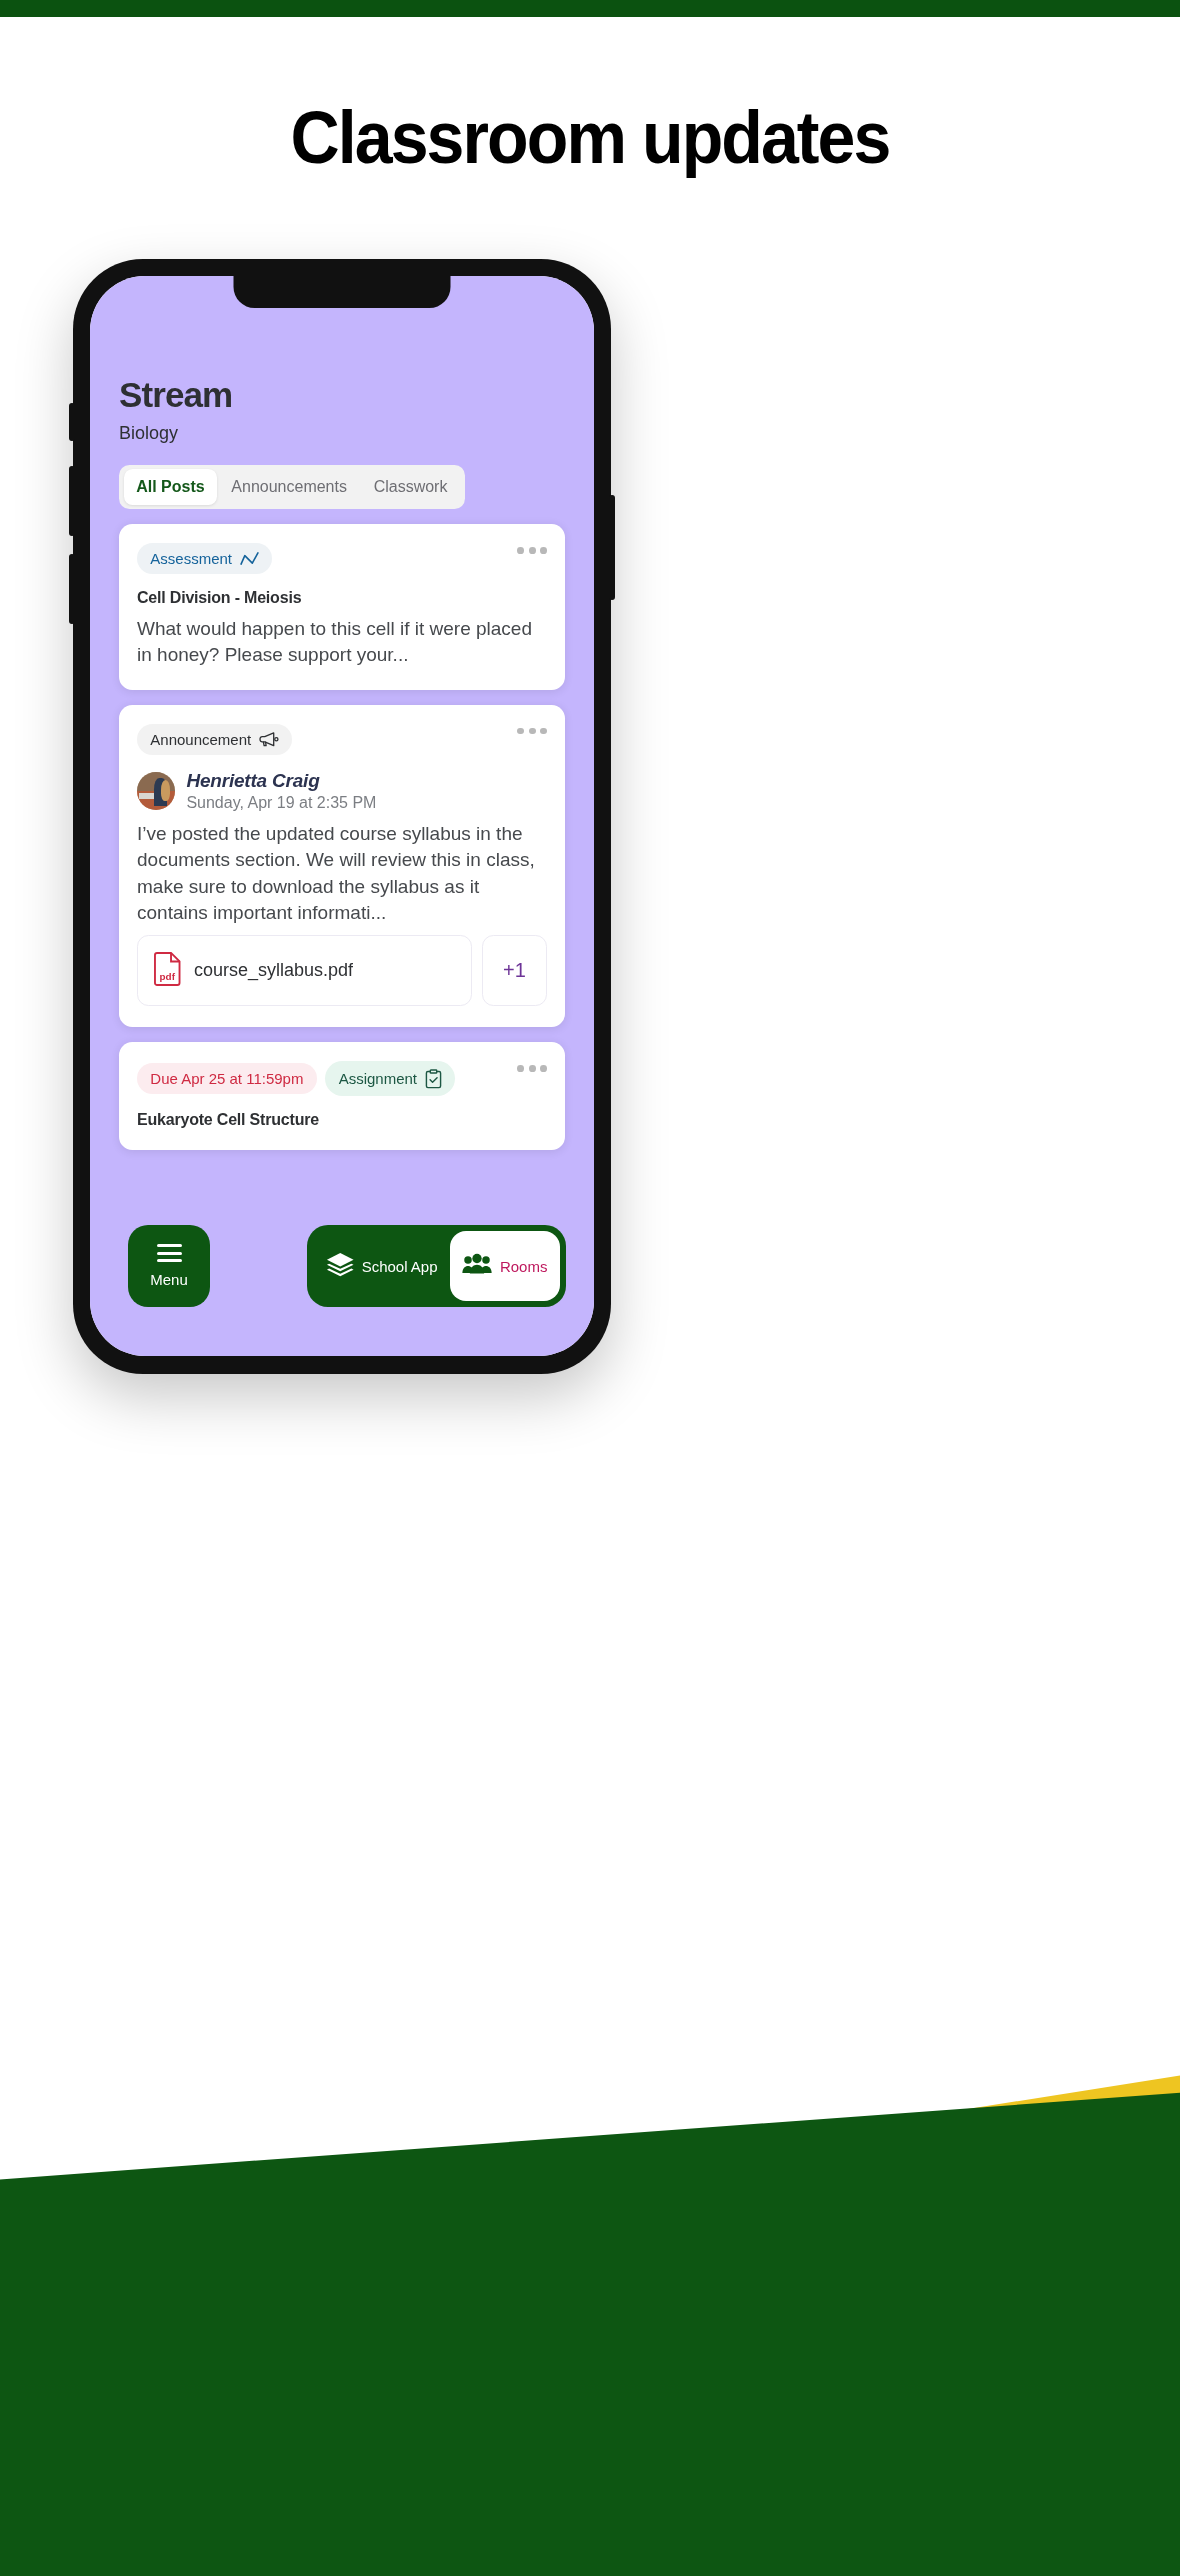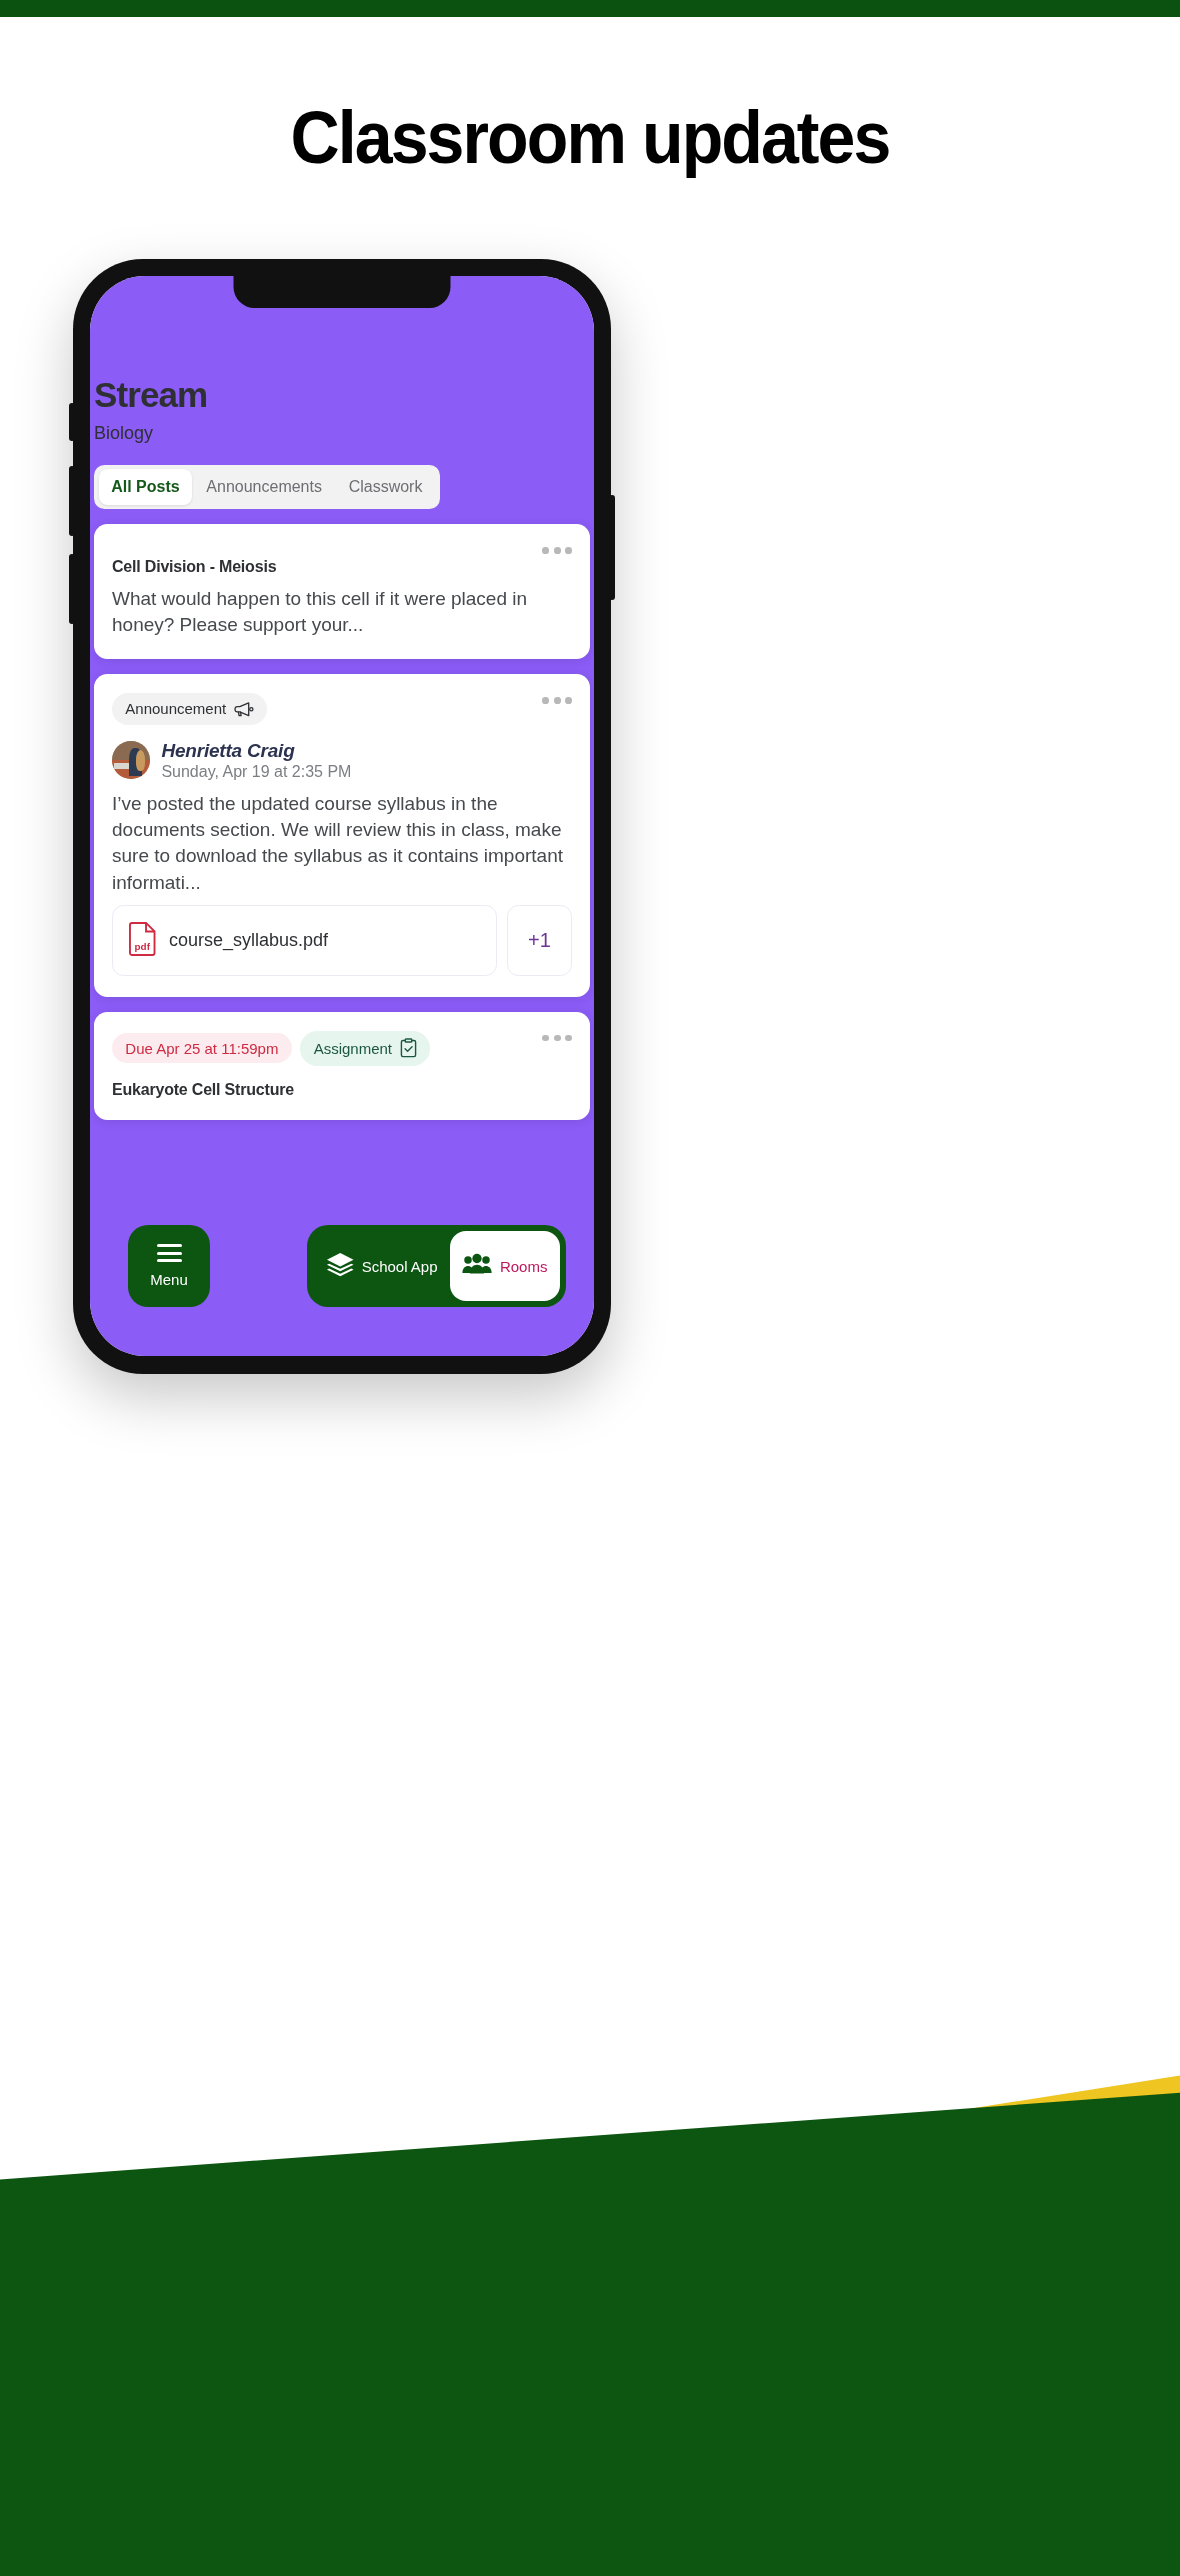--- a/index.html
+++ b/index.html
@@ -116,22 +116,22 @@
   .btn-volup { left: -3.8px; top: 207px;  width: 5.7px; height: 70px; }
   .btn-voldn { left: -3.8px; top: 295px;  width: 5.7px; height: 70px; }
   .btn-power { right: -3.8px; top: 236px; width: 5.7px; height: 105px; }
 
   
   .app {
     position: absolute;
     left: 0; top: 0;
     width: 504px;
     height: 1080px;
-    background: #8b5cf6;
-    padding: 0 4px;
+    background: #c4b5fd;
+    padding: 0 29px;
     overflow: hidden;
   }
 
   .page-title {
     margin-top: 99px;
     font-size: 35px;
     font-weight: 800;
     letter-spacing: -0.9px;
     color: #2e3033;
   }
@@ -374,20 +374,30 @@
           <div class="tab">Classwork</div>
         </div>
 
         
         <div class="card">
           <div class="kebab">
               <i></i>
               <i></i>
               <i></i>
             </div>
+          <div class="badge-row">
+            <span class="badge badge-assessment">
+              <span>Assessment</span>
+              <span>
+                <svg width="19" height="15" viewBox="0 0 20 16" fill="none" stroke="#15639b" stroke-width="1.7" stroke-linecap="round" stroke-linejoin="round">
+                  <path d="M1 14 L5 5 L9 9 L13 13 L19 2"></path>
+                </svg>
+              </span>
+            </span>
+          </div>
           <div class="card-title">Cell Division - Meiosis</div>
           <div class="card-body">What would happen to this cell if it were placed in honey? Please support your...</div>
         </div>
 
         
         <div class="card">
           <div class="kebab">
               <i></i>
               <i></i>
               <i></i>

